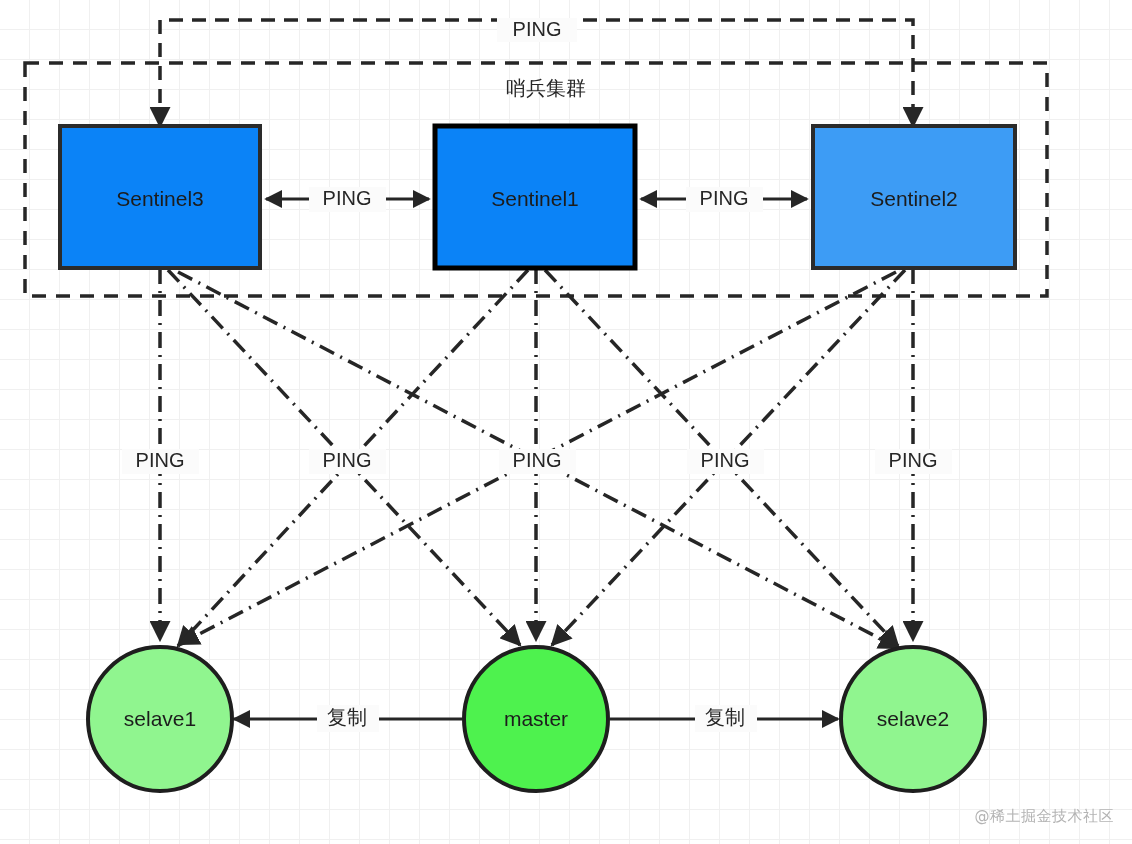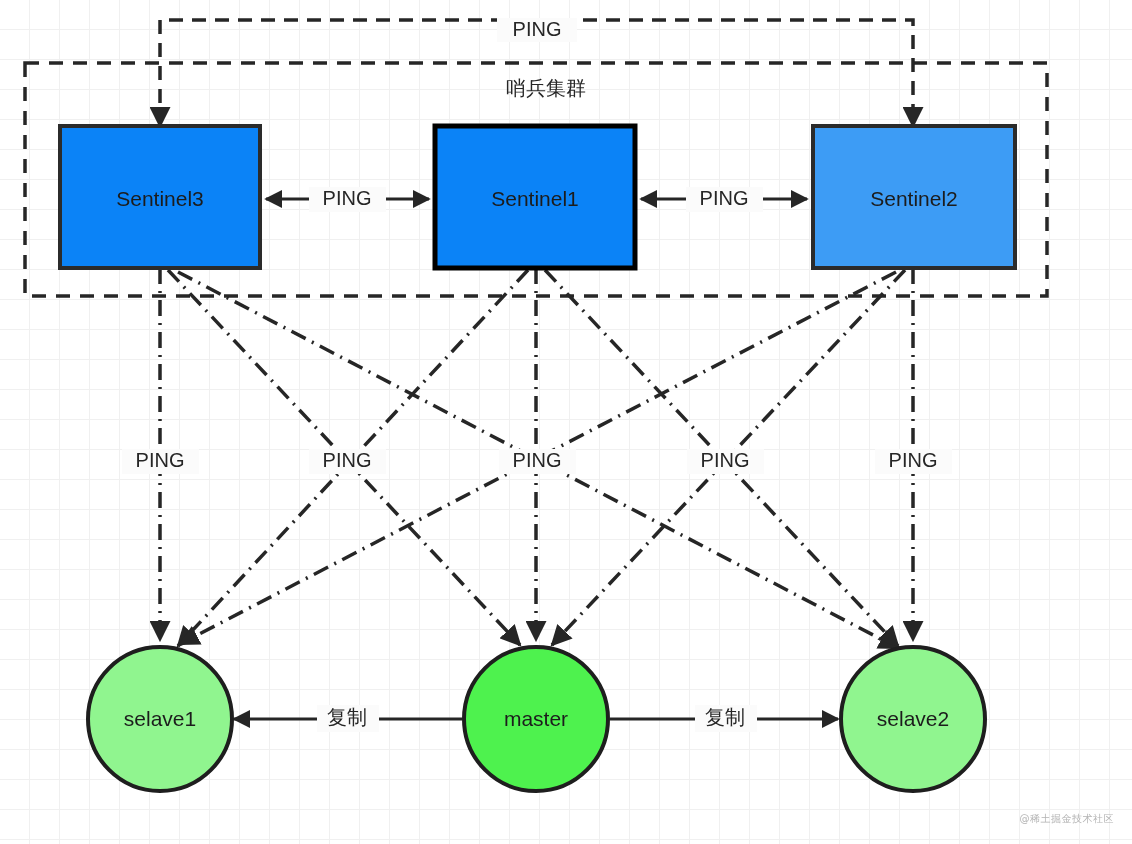--- a/index.html
+++ b/index.html
@@ -31,21 +31,21 @@
   }
   .group-label {
     font-family:"Liberation Sans","DejaVu Sans",sans-serif;
     font-size:20px; fill:#262626; text-anchor:middle; dominant-baseline:middle;
   }
   .lbl-bg { fill:#fbfbfb; }
   .watermark {
     position:absolute;
     right:18px; bottom:18px;
     font-family:"DejaVu Sans","Liberation Sans",sans-serif;
-    font-size:10px;
+    font-size:15px;
     color:#b3b3b3;
     letter-spacing:0.5px;
     user-select:none;
   }
   .solid-edge { stroke:#262626; stroke-width:3; fill:none; }
   .dashed-edge { stroke:#262626; stroke-width:3.5; fill:none; stroke-dasharray:14 9; }
   .dashdot-edge { stroke:#262626; stroke-width:3.5; fill:none; stroke-dasharray:16 7 2 7; }
   .container-box { stroke:#262626; stroke-width:3.5; fill:none; stroke-dasharray:14 10; }
 </style>
 </head>

